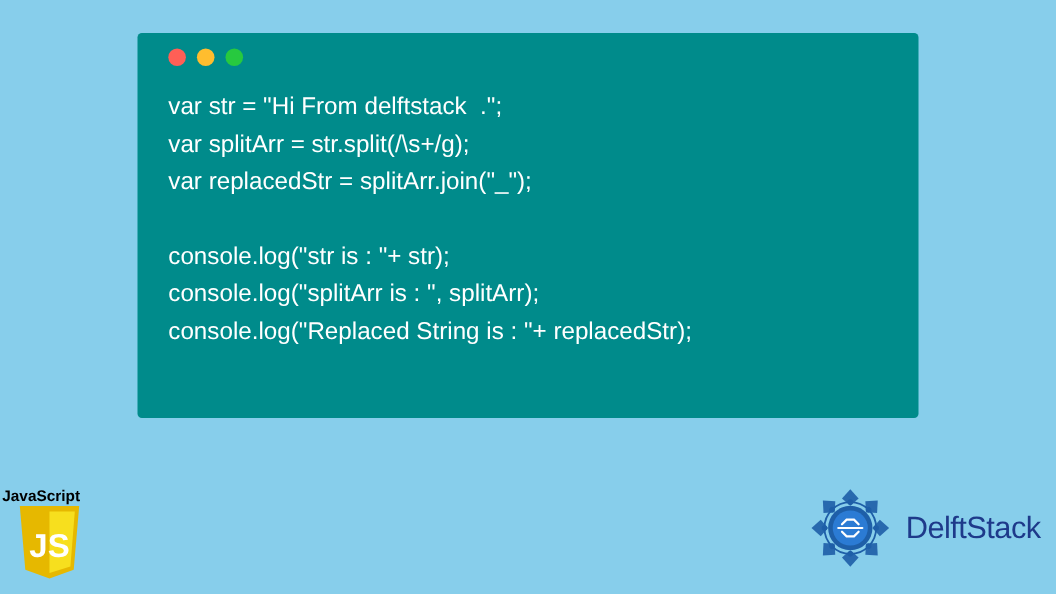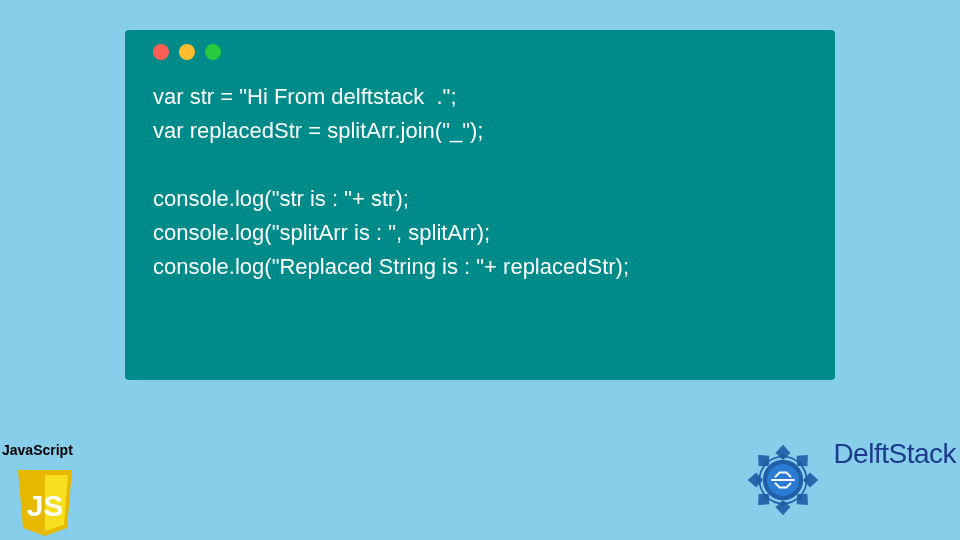--- a/index.html
+++ b/index.html
@@ -47,55 +47,57 @@
   .js-logo {
     position: absolute;
     left: 0px;
     top: 442px;
     width: 90px;
   }
   .js-logo-text {
     font-size: 14px;
     font-weight: bold;
     color: #000;
-    margin-bottom: 12px;
+    margin-bottom: 2px;
     padding-left: 2px;
   }
   .js-shield {
     width: 62px;
     height: 70px;
     margin-left: 14px;
     position: relative;
     text-decoration: underline;
   }
   .delft-logo {
     position: absolute;
-    right: 4px;
+    right: 14px;
     bottom: 18px;
     display: flex;
+    align-items: center;
     gap: 8px;
   }
   .delft-text {
     font-family: Helvetica, Arial, sans-serif;
     font-size: 28px;
     color: #1E3A8A;
     letter-spacing: -0.5px;
     font-weight: 400;
   }
 </style>
 </head>
 <body>
 
 <div class="code-window">
   <div class="window-controls">
     <div class="dot red"></div>
     <div class="dot yellow"></div>
     <div class="dot green"></div>
   </div>
   <div class="code-line">var str = "Hi From delftstack  .";</div>
+  <div class="code-line">var splitArr = str.split(/\s+/g);</div>
   <div class="code-line">var replacedStr = splitArr.join("_");</div>
   <div class="blank-line"></div>
   <div class="code-line">console.log("str is : "+ str);</div>
   <div class="code-line">console.log("splitArr is : ", splitArr);</div>
   <div class="code-line">console.log("Replaced String is : "+ replacedStr);</div>
 </div>
 
 <div class="js-logo">
   <div class="js-logo-text">JavaScript</div>
   <div class="js-shield">

